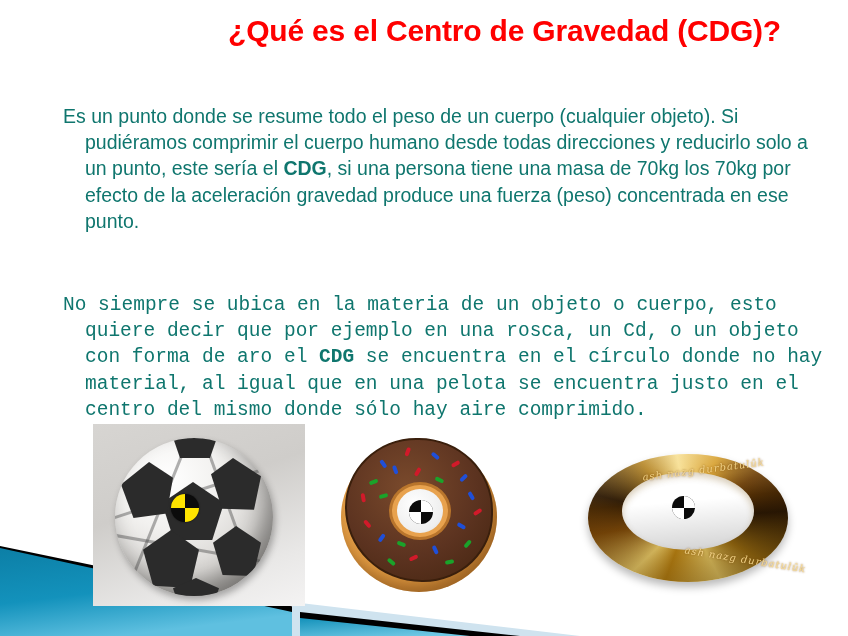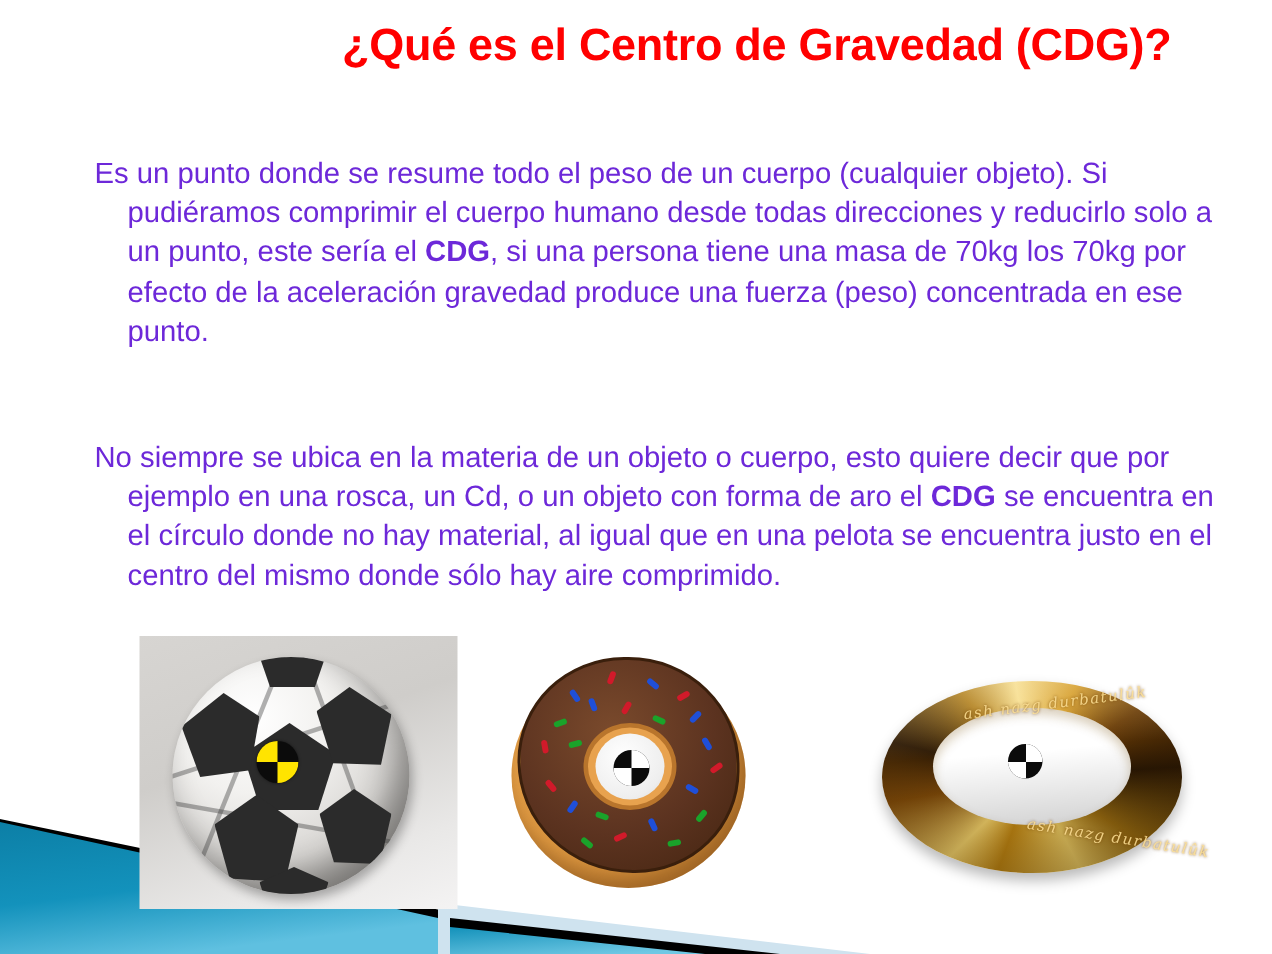--- a/index.html
+++ b/index.html
@@ -32,37 +32,37 @@
     line-height: 1.1;
     margin-left: 28px;
   }
 
   
   .body-block {
     position: absolute;
     left: 63px;
     width: 740px;
     font-size: 19.5px;
-    color: #6d28d9;
+    color: #0f766e;
     line-height: 1.345;
     text-indent: -22px;
     padding-left: 22px;
   }
   #para1 { top: 103px; }
   #subhead {
     position: absolute;
     left: 63px;
     top: 232px;
     font-size: 19.5px;
     font-weight: bold;
     color: #FF0000;
     letter-spacing: -0.3px;
     font-stretch: condensed;
   }
-  #para2 { top: 292px; }
+  #para2 { top: 292px; font-family: Liberation Mono, monospace; }
   .b { font-weight: bold; }
 
   
   .deco {
     position: absolute;
     left: 0;
     bottom: 0;
     width: 848px;
     height: 120px;
     pointer-events: none;

